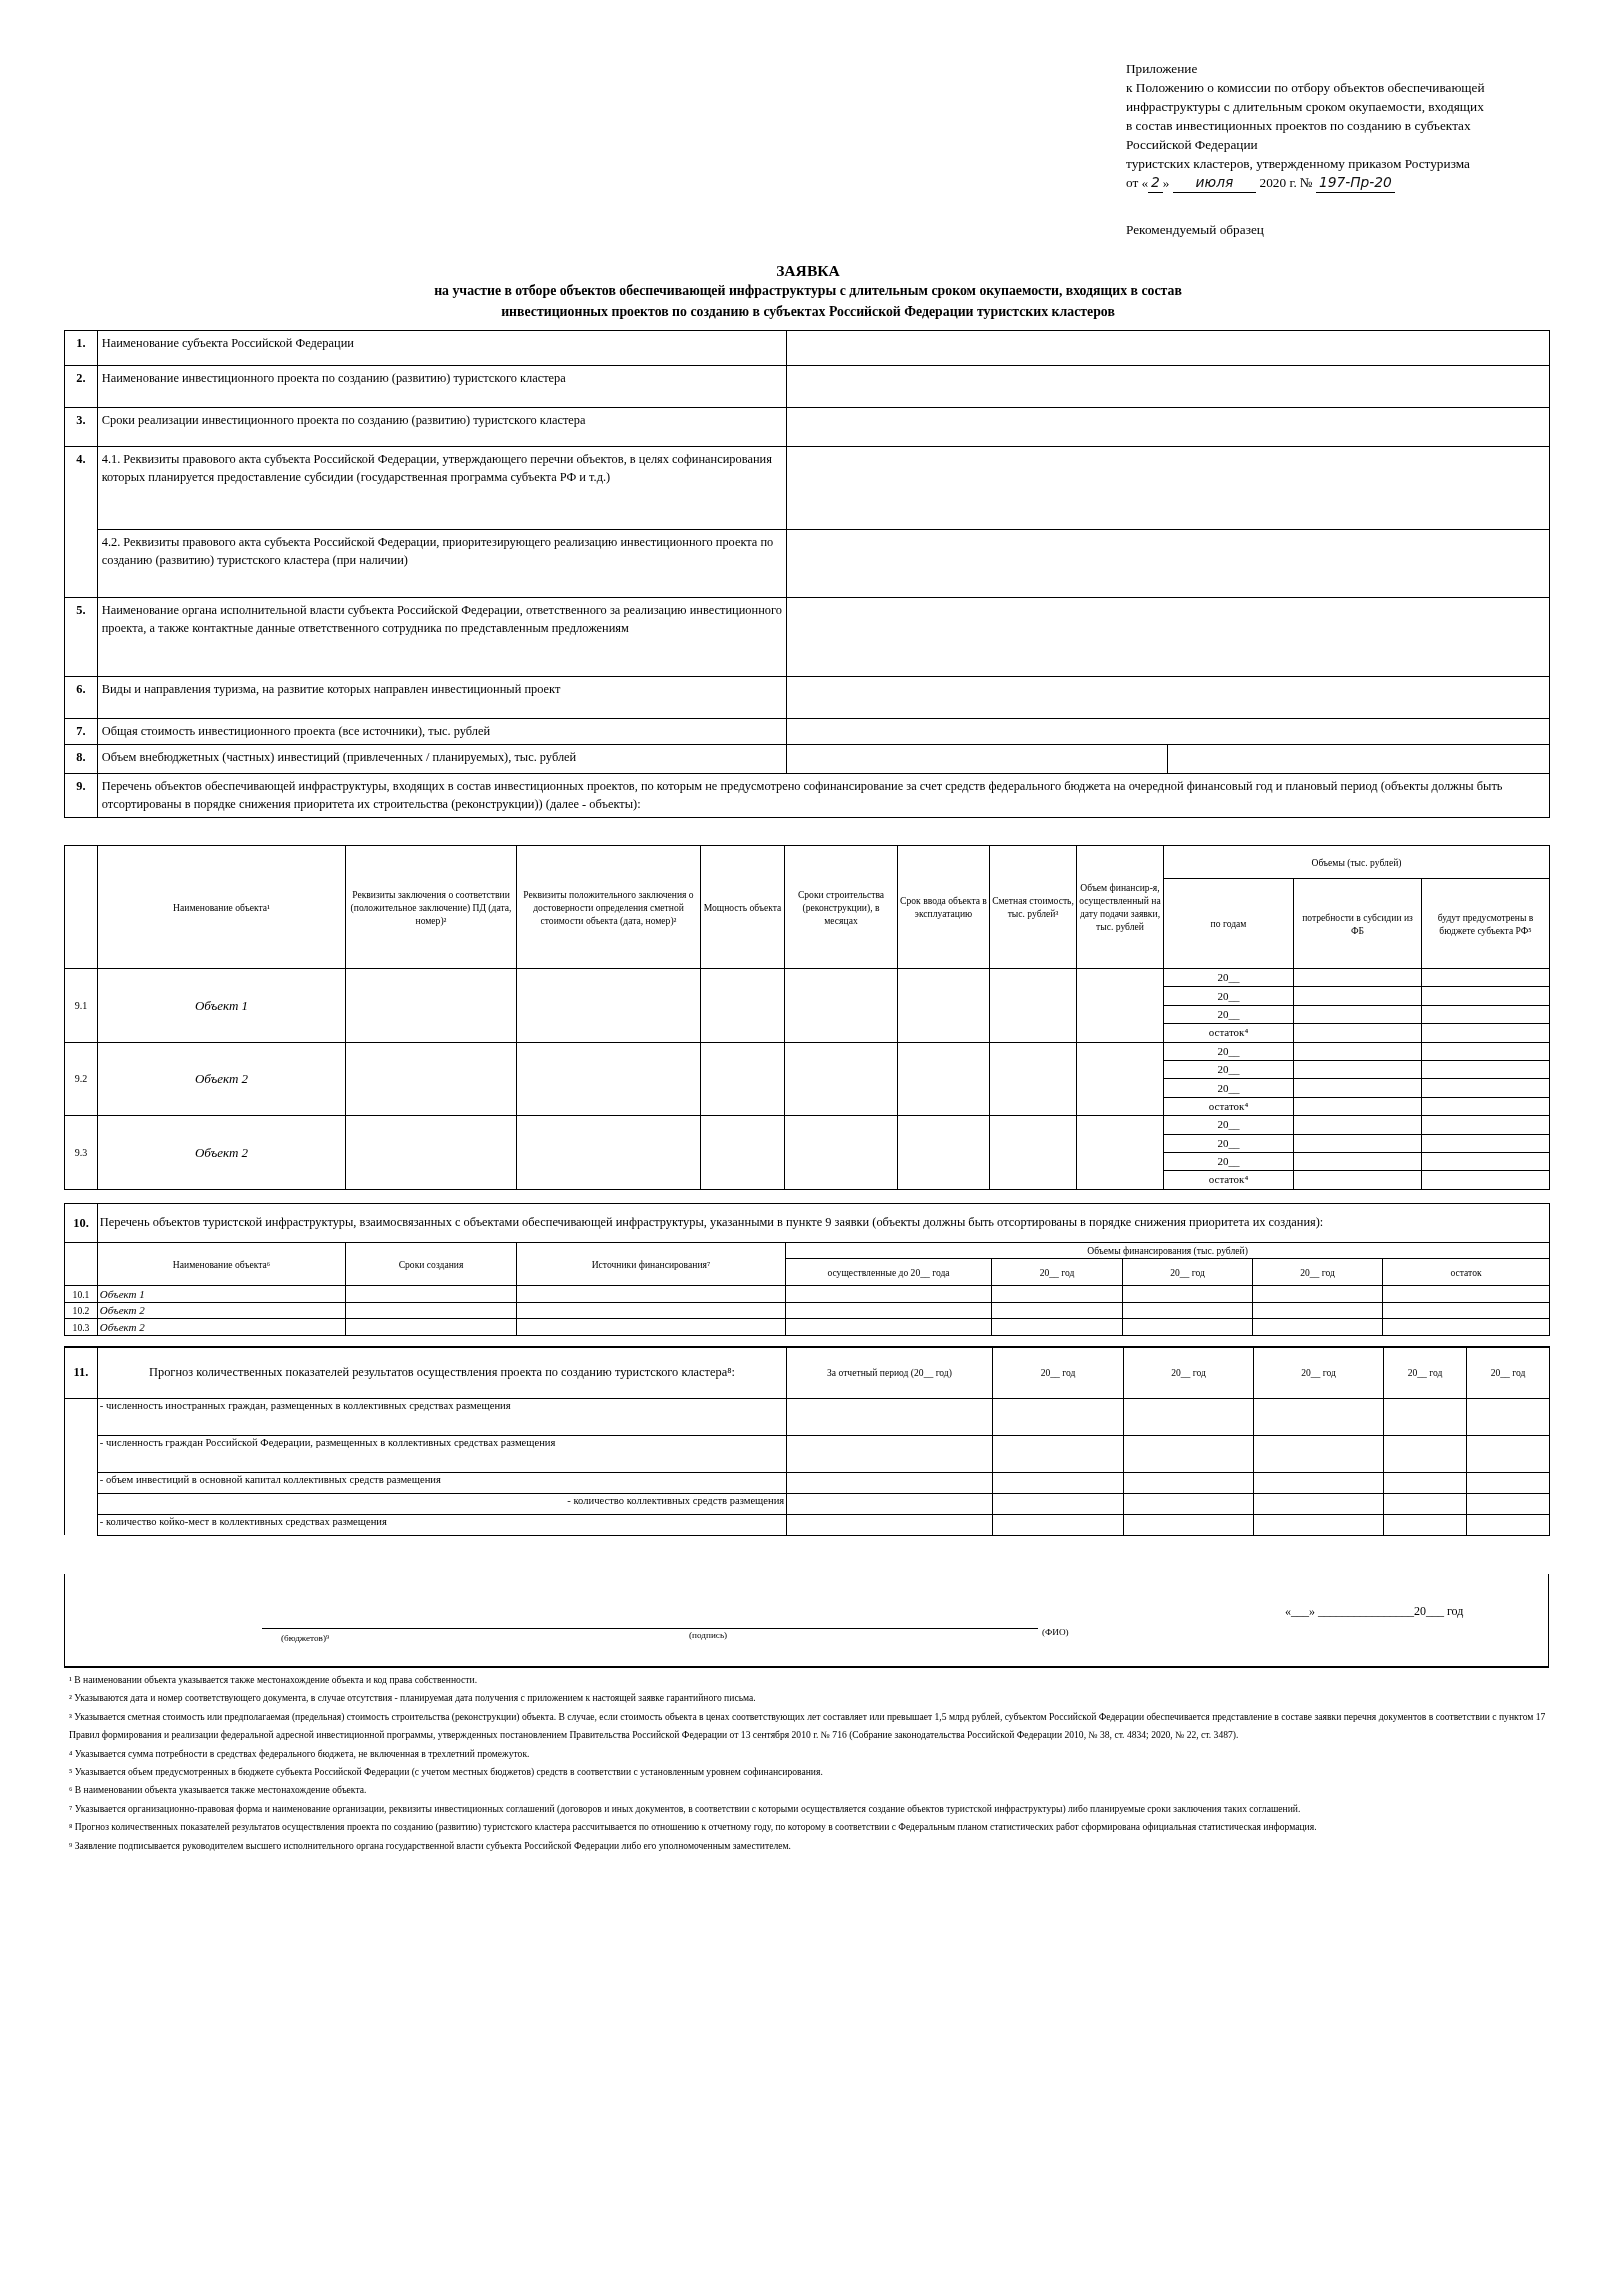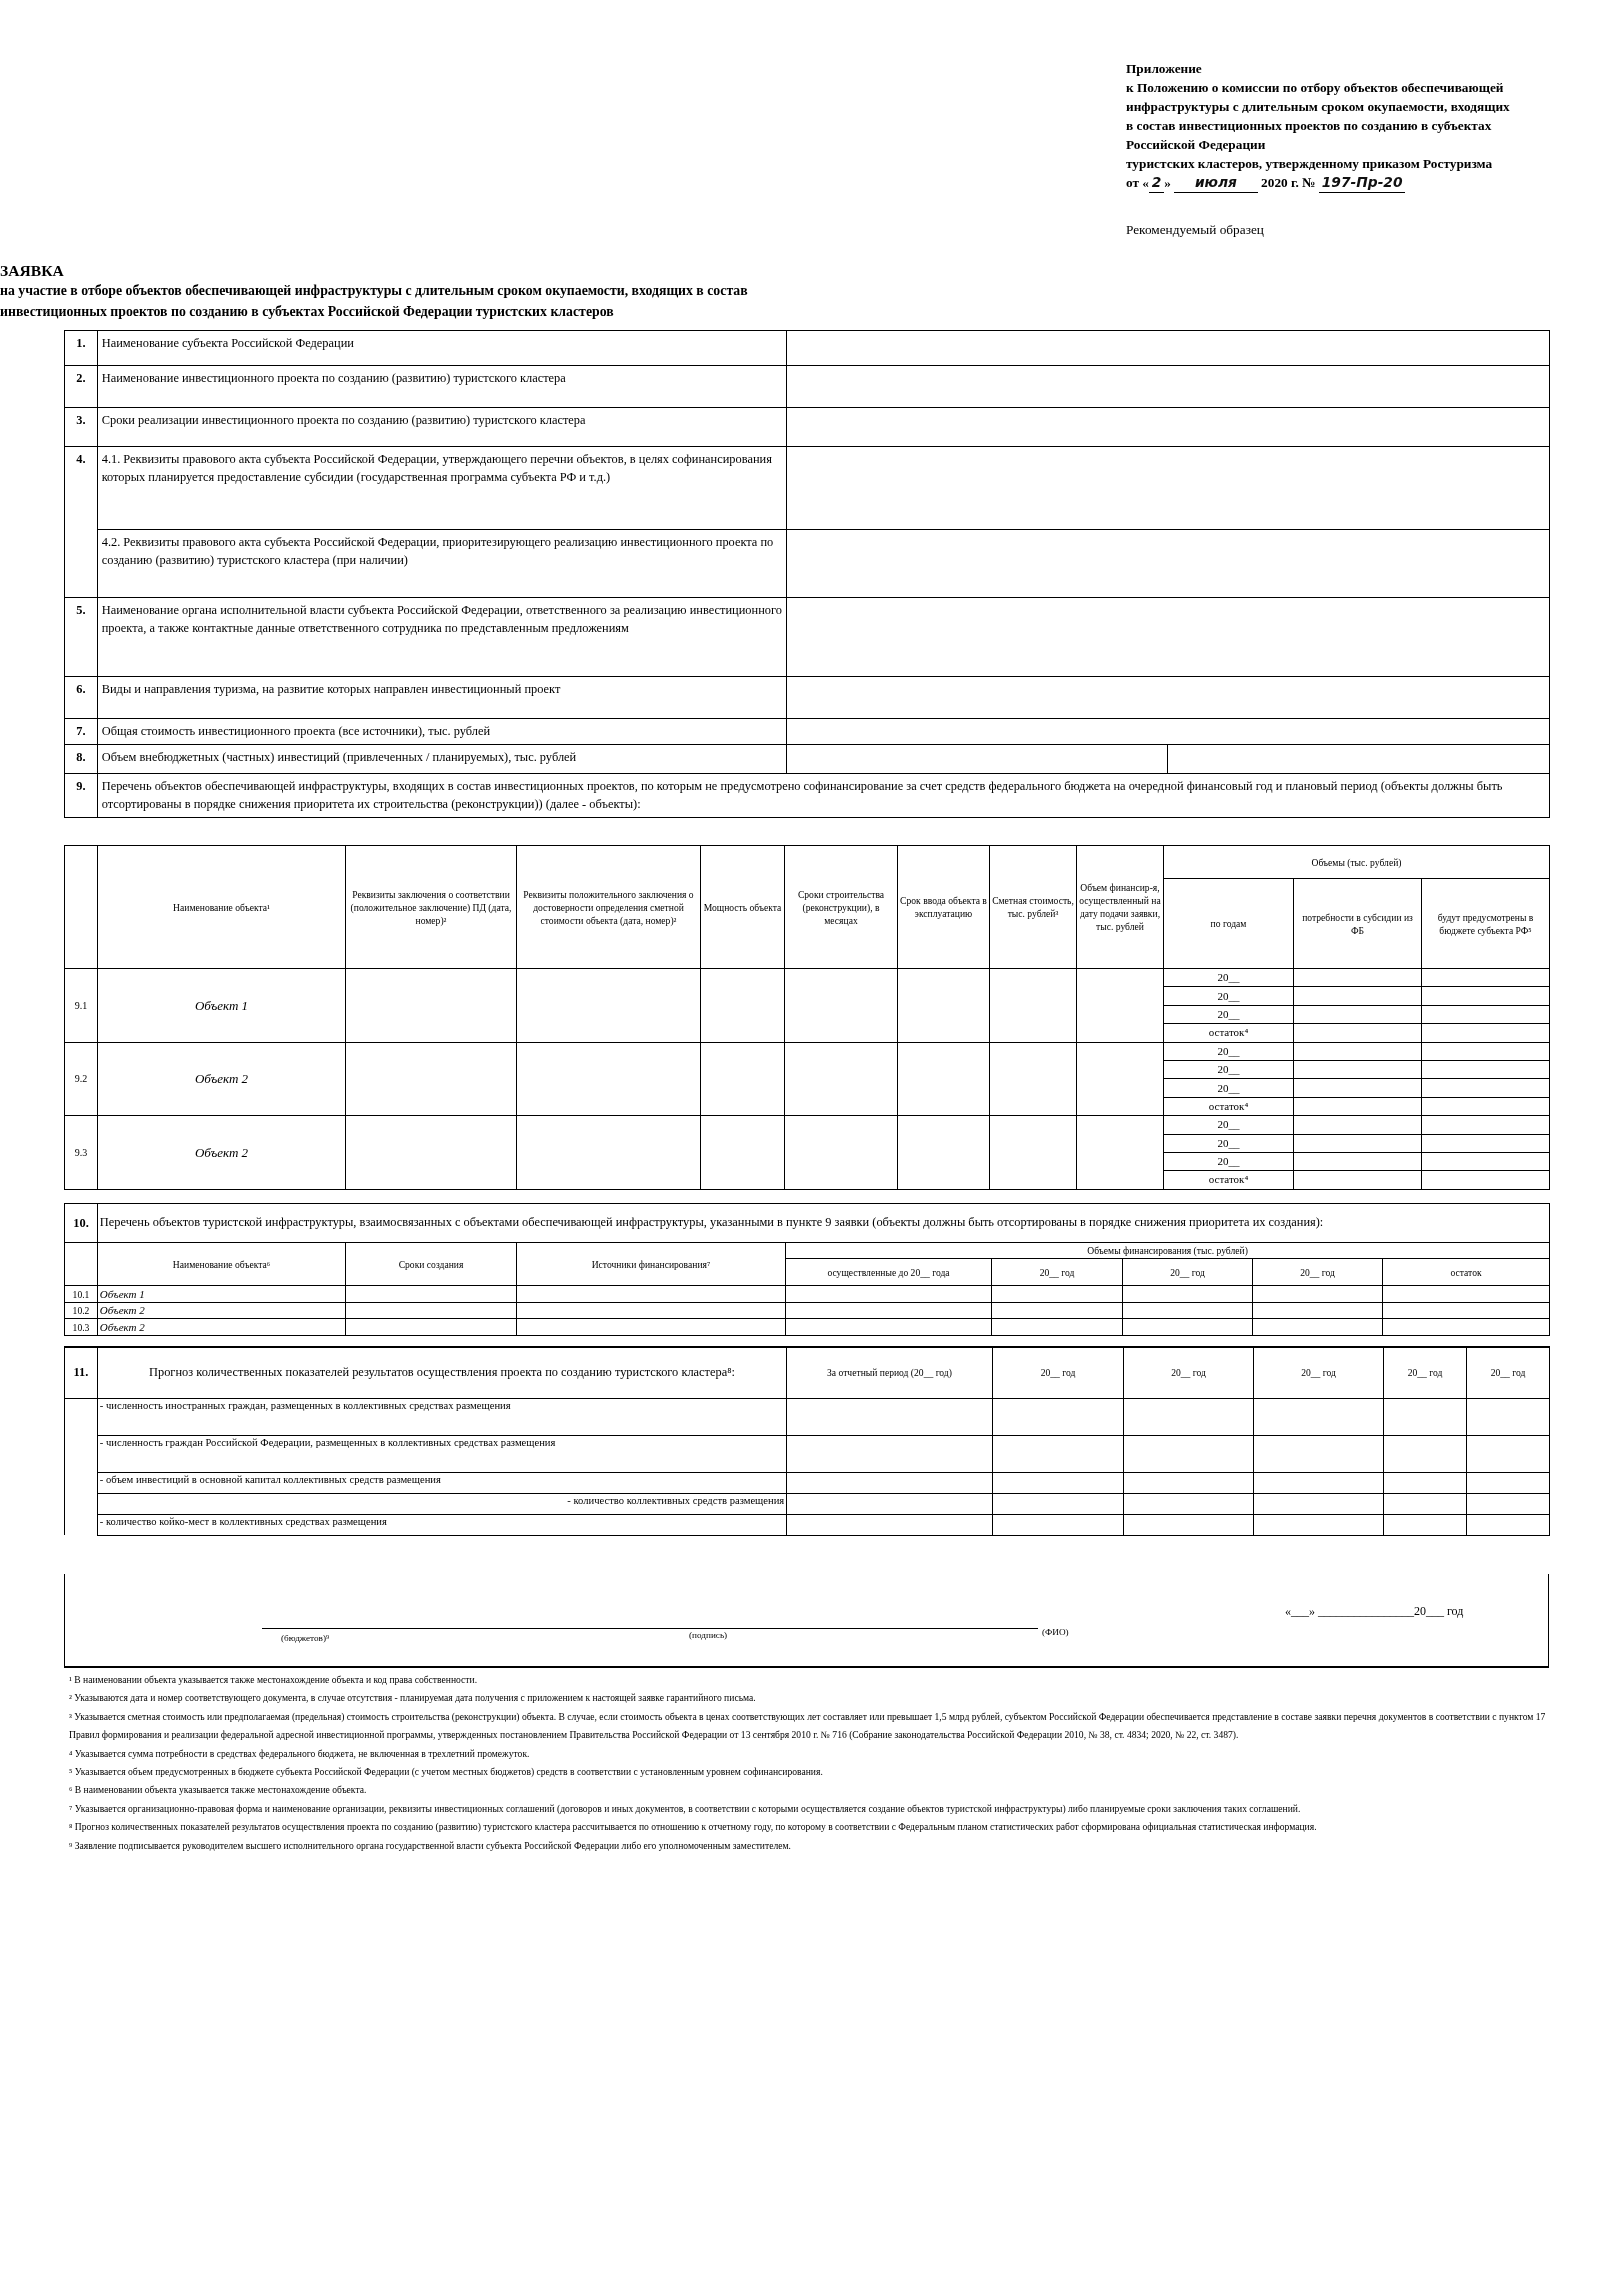--- a/index.html
+++ b/index.html
@@ -1,22 +1,22 @@
 <!DOCTYPE html>
 <html style="font-size:7.3px"><head>
 <meta charset="utf-8">
 <style>
   html, body { margin:0; padding:0; background:#fff; }
   body { width:1616px; height:2307px; position:relative; font-family:"Liberation Serif", serif; color:#000; overflow:hidden; }
   .page { position:absolute; left:0; top:0; width:1616px; height:2307px; }
   .appendix { position:absolute; left:1126px; top:59px; width:432px; font-size:13.3px; line-height:19px; }
-  .appendix .line { display:block; white-space:nowrap;font-weight:bold; }
+  .appendix .line { display:block; white-space:nowrap; }
   .appendix .hand { font-family:"DejaVu Sans", sans-serif; font-style:italic; font-size:13.8px; color:#111; display:inline-block; border-bottom:1.4px solid #000; padding:0 2.8px; }
   .rec { position:absolute; left:1126px; top:222px; font-size:13.3px; }
-  .title { position:absolute; left:0; width:1616px; font-weight:bold; }
+  .title { position:absolute; left:0; width:1616px; text-align:center; font-weight:bold; }
   .t1 { top:262px; font-size:15.6px; }
   .t2 { top:283px; font-size:13.8px; }
   .t3 { top:304px; font-size:13.8px; }
   table.form { position:absolute; left:64px; top:330px; width:1485px; border-collapse:collapse; font-size:12.4px; table-layout:fixed; }
   table.form td { border:0.9px solid #000; vertical-align:top; padding:2.8px 3.7px; line-height:18.4px; }
   td.num { font-weight:bold; text-align:center; width:32px; }
   td.thick-top { border-top:2.8px solid #000; }
   table.sub { position:absolute; border-collapse:collapse; font-size:9.6px; table-layout:fixed; }
   table.sub td { border:0.9px solid #000; text-align:center; vertical-align:middle; padding:0.9px 1.8px; line-height:13px; }
   .ital { font-style:italic; font-size:13px; }

